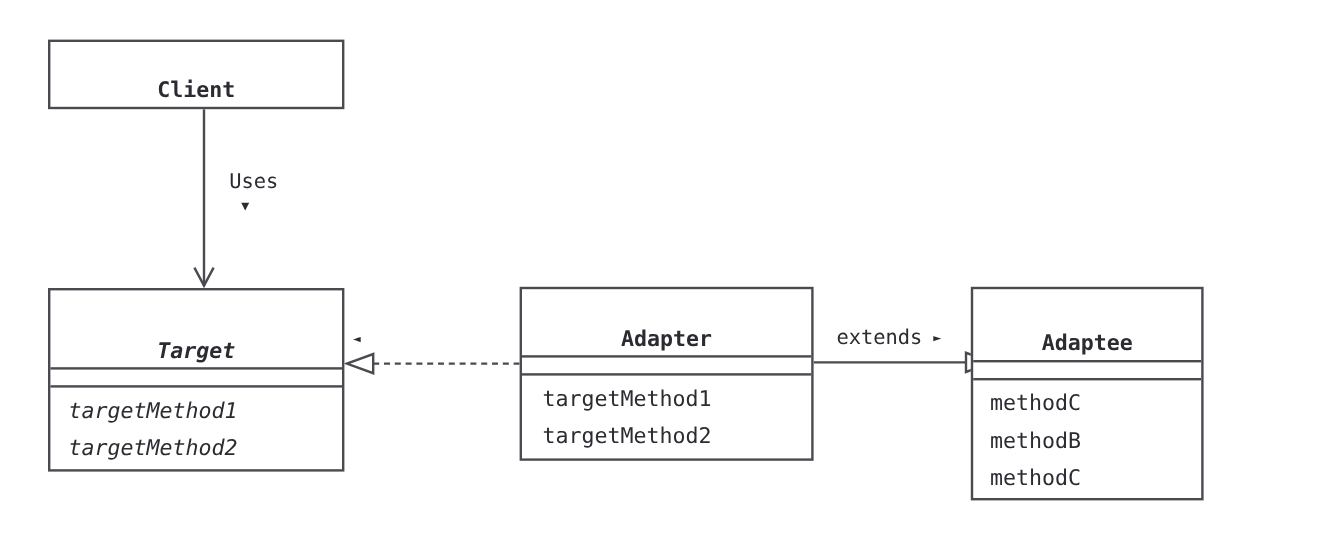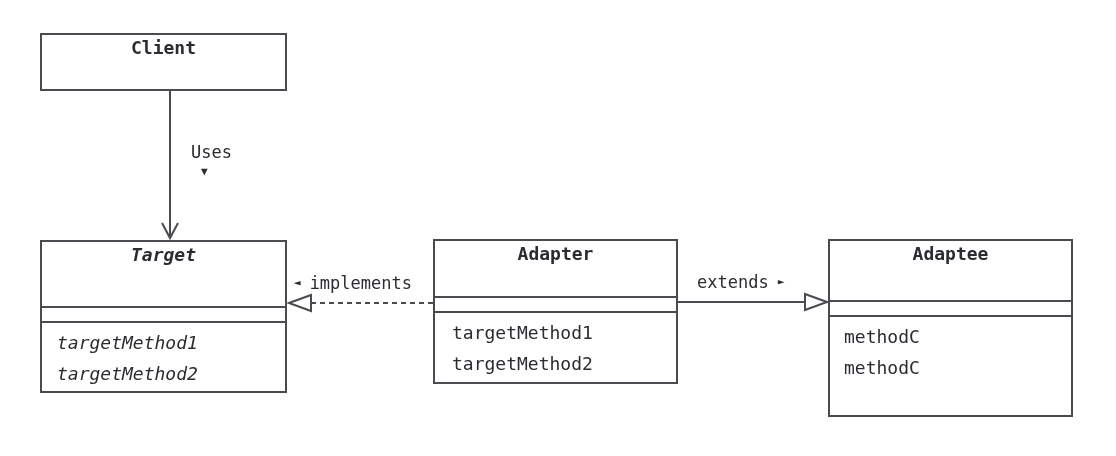--- a/index.html
+++ b/index.html
@@ -27,21 +27,21 @@
     box-sizing: border-box;
     background: #ffffff;
     border: 2px solid #4a4a50;
     z-index: 2;
   }
   .cls-header {
     box-sizing: border-box;
     display: flex;
     flex-direction: column;
     align-items: center;
-    justify-content: flex-start;
+    justify-content: flex-end;
     text-align: center;
   }
   .cls-name { font-weight: bold; font-size: 18px; line-height: 26px; }
   .cls-stereotype { font-weight: normal; font-size: 17px; line-height: 24px; }
   .italic { font-style: italic; }
   .cls-empty {
     box-sizing: border-box;
     height: 17px;
     border-top: 2px solid #4a4a50;
     border-bottom: 2px solid #4a4a50;
@@ -105,43 +105,43 @@
     </div>
     <div class="cls-empty"></div>
     <div class="cls-methods italic">
       <div class="cls-method">targetMethod1</div>
       <div class="cls-method">targetMethod2</div>
     </div>
   </div>
 
   <div class="edge-label" id="implements-label">
     <span class="tri-glyph">◄</span>
-    <span>implements</span>
   </div>
 
   <div class="uml-class" style="left:433px; top:239px; width:245px; height:145px;">
     <div class="cls-header" style="height:55px;">
       <div class="cls-name">Adapter</div>
     </div>
     <div class="cls-empty"></div>
     <div class="cls-methods" style="padding-left:17px;">
       <div class="cls-method">targetMethod1</div>
       <div class="cls-method">targetMethod2</div>
     </div>
   </div>
 
   <div class="edge-label" id="extends-label">
     <span>extends</span>
     <span class="tri-glyph">►</span>
   </div>
 
-  <div class="uml-class" style="left:828px; top:239px; width:245px; height:178px;">
+  <div class="uml-class" style="left:809px; top:239px; width:194px; height:178px;">
     <div class="cls-header" style="height:59px;">
       <div class="cls-name">Adaptee</div>
     </div>
     <div class="cls-empty"></div>
     <div class="cls-methods" style="padding-left:14px;">
       <div class="cls-method">methodC</div>
+      <div class="cls-method">methodB</div>
       <div class="cls-method">methodC</div>
     </div>
   </div>
 
 </div>
 
 </body></html>

